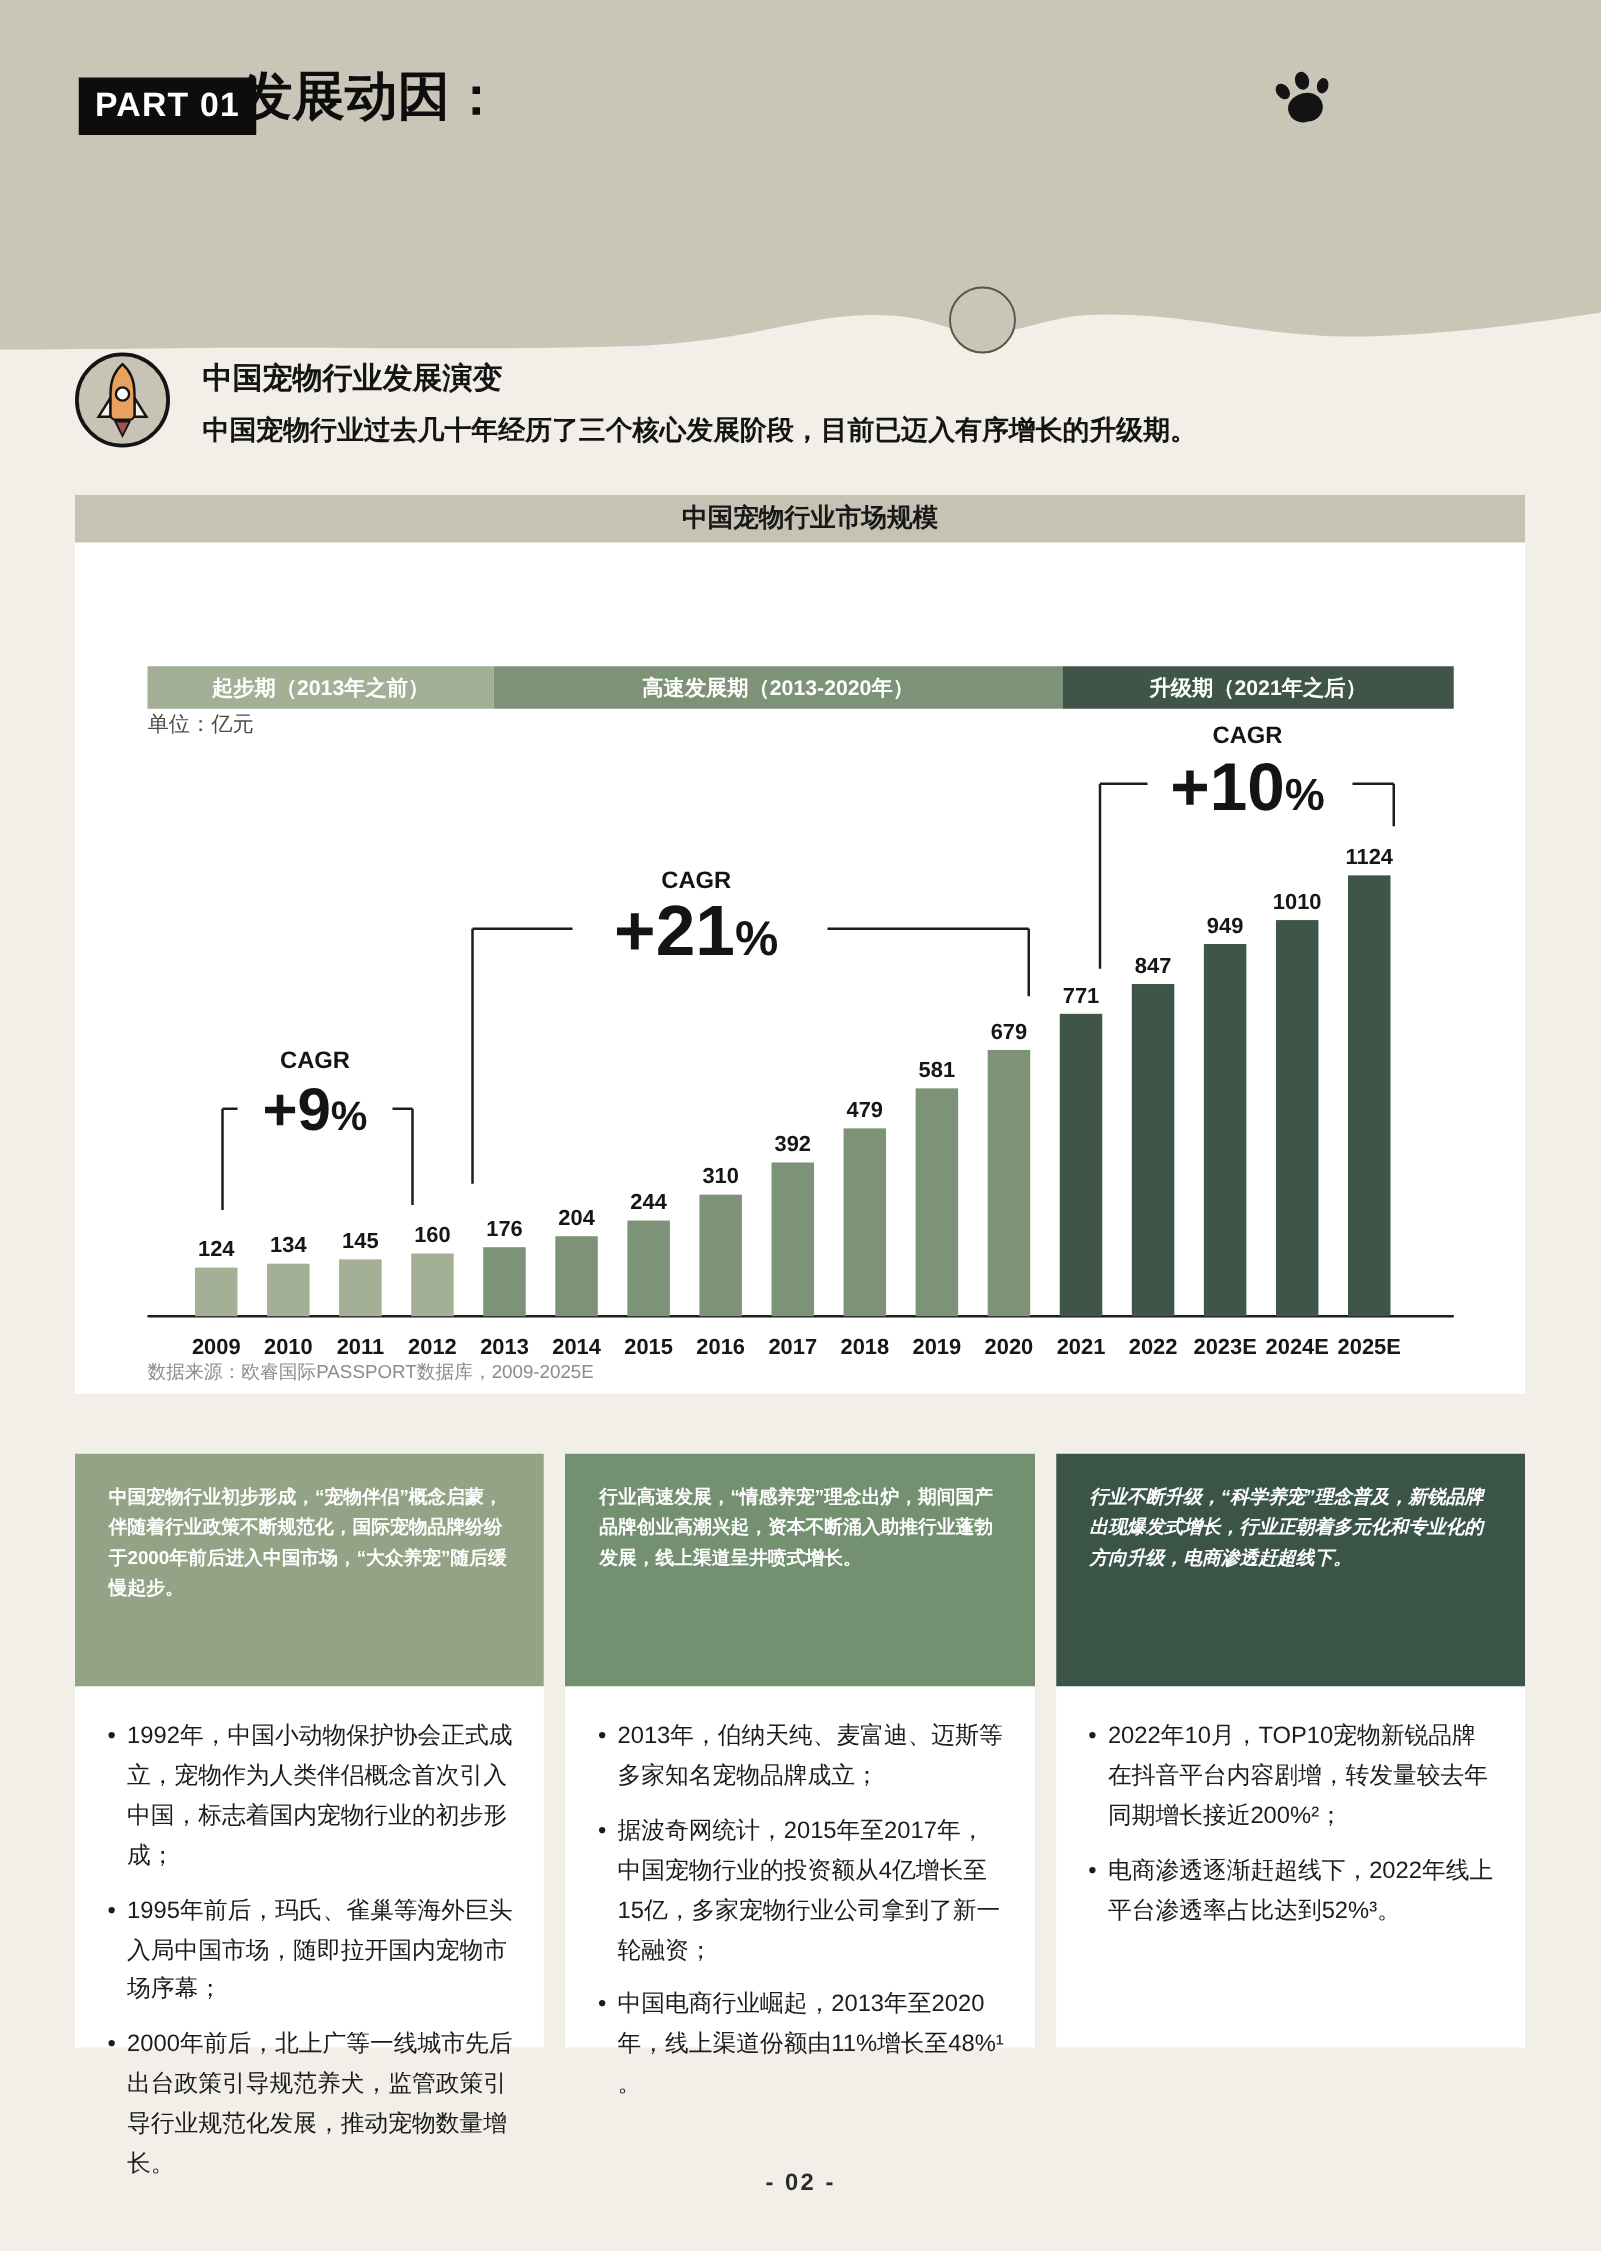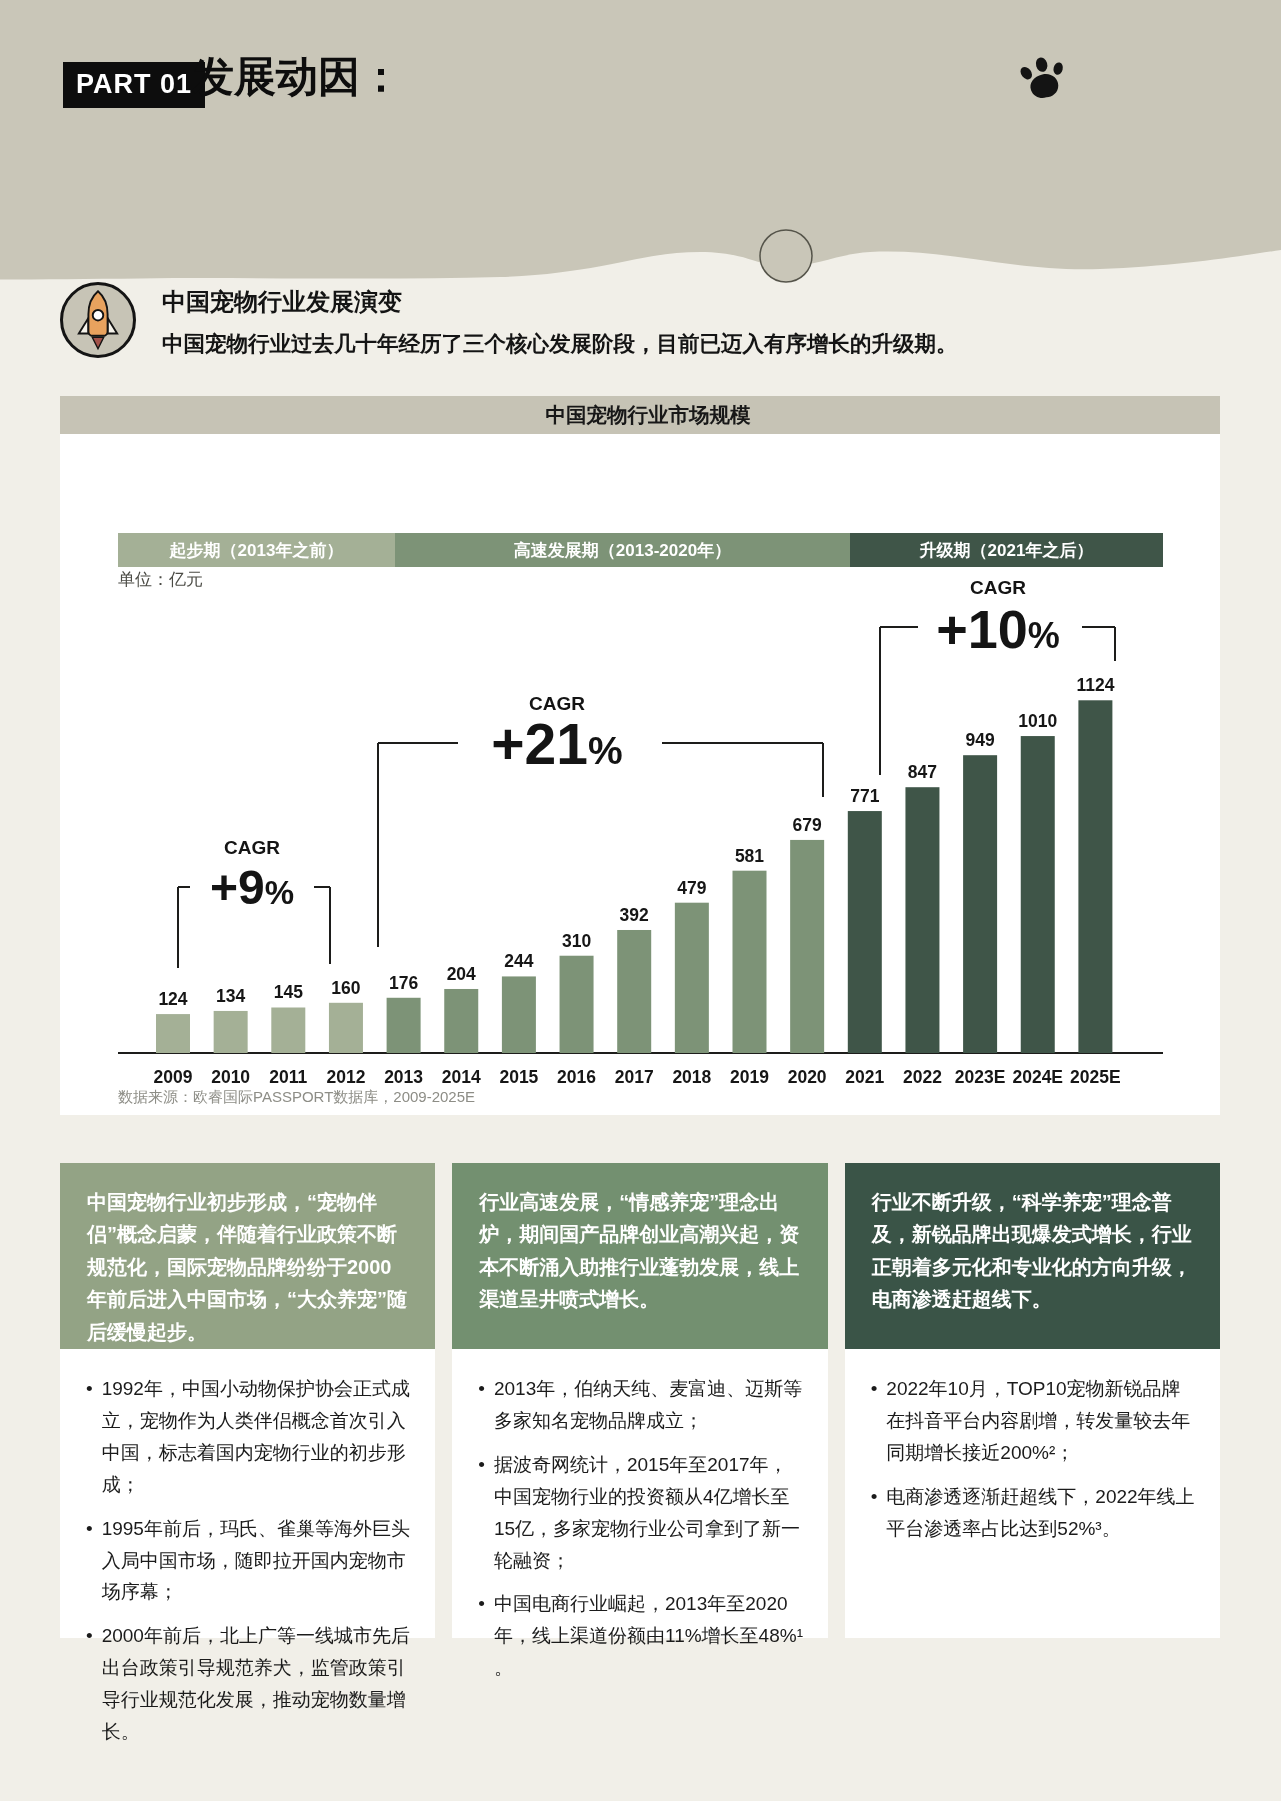--- a/index.html
+++ b/index.html
@@ -30,21 +30,21 @@
   .chart-card { position:absolute; left:60px; top:396px; width:1160px; height:719px; background:#ffffff; }
   .chart-title { height:38px; line-height:38px; background:#c6c3b5; text-align:center;
                  font-size:20.5px; font-weight:700; color:#181818;padding-left:16px; }
   #chart-svg { position:absolute; left:0; top:38px; width:1160px; height:681px; }
   .unit   { position:absolute; left:58px; top:172px; font-size:17px; color:#4b4b45;text-align:right; }
   .source { position:absolute; left:58px; top:692px; font-size:15px; color:#8d8d86; }
 
   
   .columns { position:absolute; left:60px; top:1163px; width:1160px; display:flex; gap:17px; }
   .col { flex:1; background:#ffffff; height:475px; }
-  .col-head { height:186px; padding:23px 27px 0; color:#ffffff; font-size:20px; font-weight:600;
+  .col-head { height:186px; padding:23px 27px 0; color:#ffffff; font-size:15px; font-weight:600;
               line-height:1.62; overflow:hidden; }
   .col-bullets { margin:0; padding:24px 24px 0 26px; list-style:none; }
   .col-bullets li { display:flex; font-size:19px; line-height:1.68; margin-bottom:12px; color:#1b1b1b; }
   .col-bullets .dot { margin-right:9px; }
 
   .footnote { position:absolute; left:64px; top:1646px; font-size:15px; color:#8d8d86; }
   .pagenum  { position:absolute; left:0; top:1736px; width:100%; text-align:center;
               font-size:19px; font-weight:700; letter-spacing:2px; color:#2b2b2b; }
 </style>
 </head>
@@ -209,27 +209,28 @@
             <span>据波奇网统计，2015年至2017年，中国宠物行业的投资额从4亿增长至15亿，多家宠物行业公司拿到了新一轮融资；</span>
           </li>
           <li>
             <span class="dot">•</span>
             <span>中国电商行业崛起，2013年至2020年，线上渠道份额由11%增长至48%¹ 。</span>
           </li>
         </ul>
     </div>
 
     <div class="col">
-      <div class="col-head" style="background: rgb(58, 84, 71);">行业不断升级，“科学养宠”理念普及，新锐品牌出现爆发式增长，行业正朝着多元化和专业化的方向升级，电商渗透赶超线下。</div>
+      <div class="col-head" style="background: rgb(58, 84, 71); font-style: italic;">行业不断升级，“科学养宠”理念普及，新锐品牌出现爆发式增长，行业正朝着多元化和专业化的方向升级，电商渗透赶超线下。</div>
       <ul class="col-bullets">
           <li>
             <span class="dot">•</span>
             <span>2022年10月，TOP10宠物新锐品牌在抖音平台内容剧增，转发量较去年同期增长接近200%²；</span>
           </li>
           <li>
             <span class="dot">•</span>
             <span>电商渗透逐渐赶超线下，2022年线上平台渗透率占比达到52%³。</span>
           </li>
         </ul>
     </div>
   </div>
 
+  <div class="pagenum">- 02 -</div>
 </div>
 
 </body></html>

